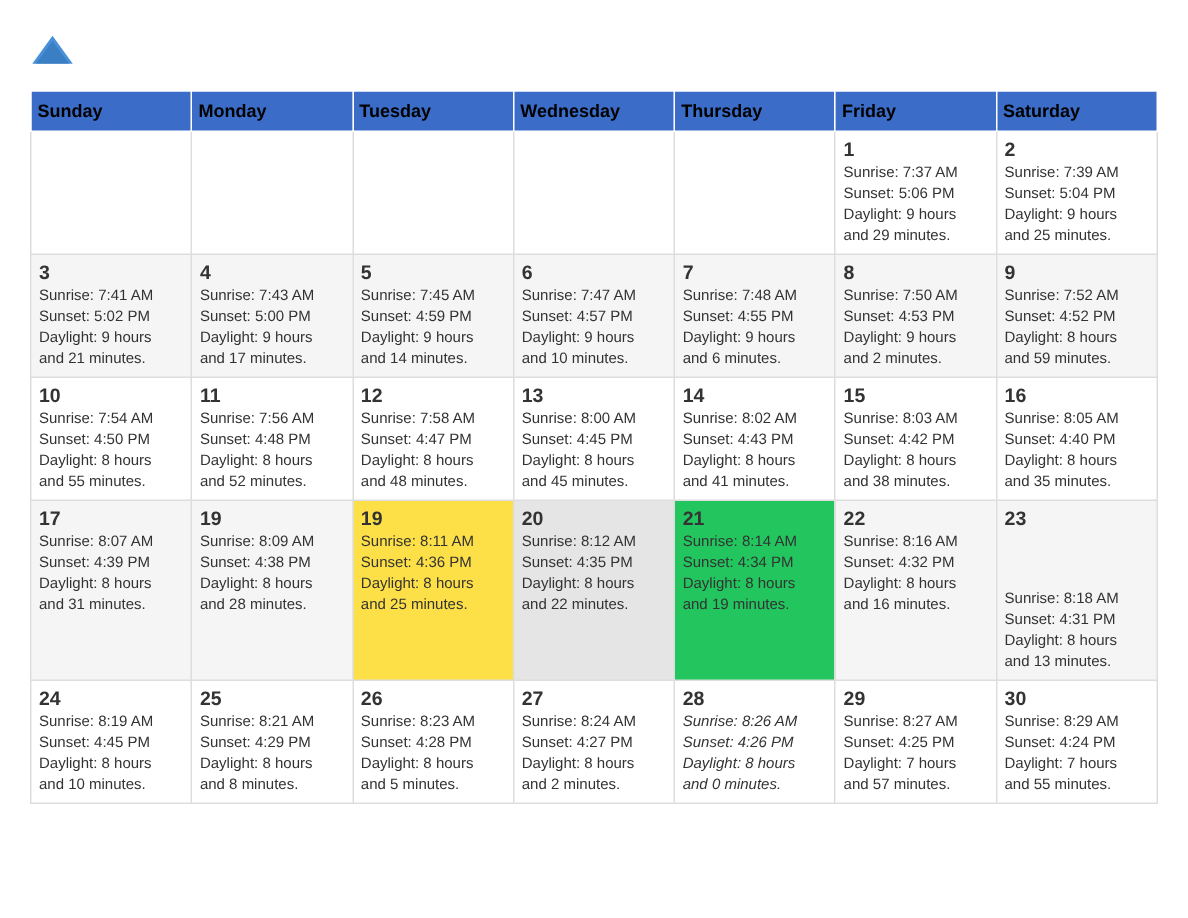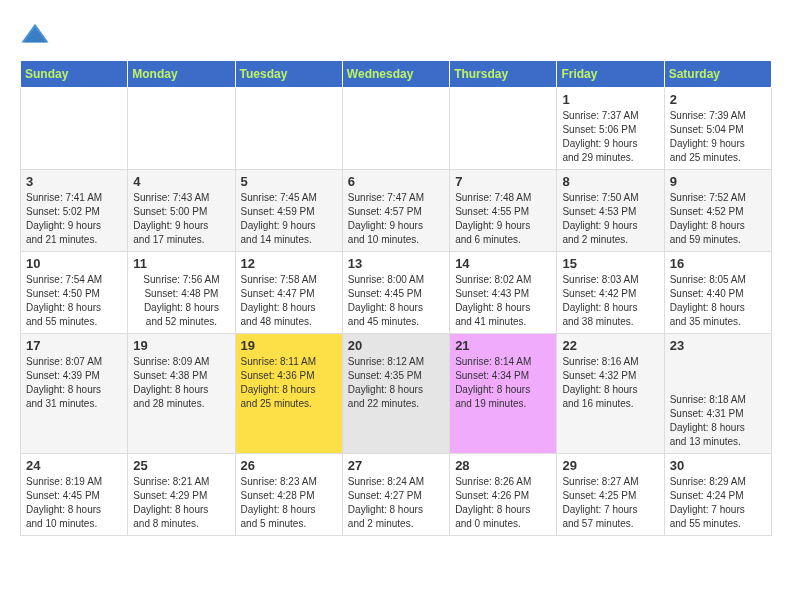--- a/index.html
+++ b/index.html
@@ -45,21 +45,21 @@
       font-size: 16px;
       color: #555;
     }
     .calendar {
       width: 100%;
       border-collapse: collapse;
       font-size: 11px;
     }
     .calendar th {
       background: #3a6cc8;
-      color: #bef264;
+      color: #000000;
       padding: 6px 4px;
       text-align: left;
       font-size: 12px;
       font-weight: bold;
       border: 1px solid #fff;
     }
     .calendar td {
       vertical-align: top;
       padding: 4px 5px;
       border: 1px solid #ddd;
@@ -193,21 +193,21 @@
       <tr>
         <td>
           <div class="day-number">10</div>
           <div class="day-info" style="white-space: pre-line;">Sunrise: 7:54 AM
 Sunset: 4:50 PM
 Daylight: 8 hours
 and 55 minutes.</div>
         </td>
         <td>
           <div class="day-number">11</div>
-          <div class="day-info" style="white-space: pre-line; text-align: center;">Sunrise: 7:56 AM
+          <div class="day-info" style="white-space: pre-line;">Sunrise: 7:56 AM
 Sunset: 4:48 PM
 Daylight: 8 hours
 and 52 minutes.</div>
         </td>
         <td>
           <div class="day-number">12</div>
           <div class="day-info" style="white-space: pre-line;">Sunrise: 7:58 AM
 Sunset: 4:47 PM
 Daylight: 8 hours
 and 48 minutes.</div>
@@ -263,21 +263,21 @@
 Daylight: 8 hours
 and 25 minutes.</div>
         </td>
         <td style="background: #e5e5e5;">
           <div class="day-number">20</div>
           <div class="day-info" style="white-space: pre-line;">Sunrise: 8:12 AM
 Sunset: 4:35 PM
 Daylight: 8 hours
 and 22 minutes.</div>
         </td>
-        <td style="background: #f0abfc;">
+        <td style="background: #22c55e;">
           <div class="day-number">21</div>
           <div class="day-info" style="white-space: pre-line;">Sunrise: 8:14 AM
 Sunset: 4:34 PM
 Daylight: 8 hours
 and 19 minutes.</div>
         </td>
         <td style="background: rgb(245, 245, 245);">
           <div class="day-number">22</div>
           <div class="day-info" style="white-space: pre-line;">Sunrise: 8:16 AM
 Sunset: 4:32 PM
@@ -316,21 +316,21 @@
         </td>
         <td>
           <div class="day-number">27</div>
           <div class="day-info" style="white-space: pre-line;">Sunrise: 8:24 AM
 Sunset: 4:27 PM
 Daylight: 8 hours
 and 2 minutes.</div>
         </td>
         <td>
           <div class="day-number">28</div>
-          <div class="day-info" style="white-space: pre-line;">Sunrise: 8:26 AM
+          <div class="day-info" style="white-space: pre-line; font-style: italic;">Sunrise: 8:26 AM
 Sunset: 4:26 PM
 Daylight: 8 hours
 and 0 minutes.</div>
         </td>
         <td>
           <div class="day-number">29</div>
           <div class="day-info" style="white-space: pre-line;">Sunrise: 8:27 AM
 Sunset: 4:25 PM
 Daylight: 7 hours
 and 57 minutes.</div>

